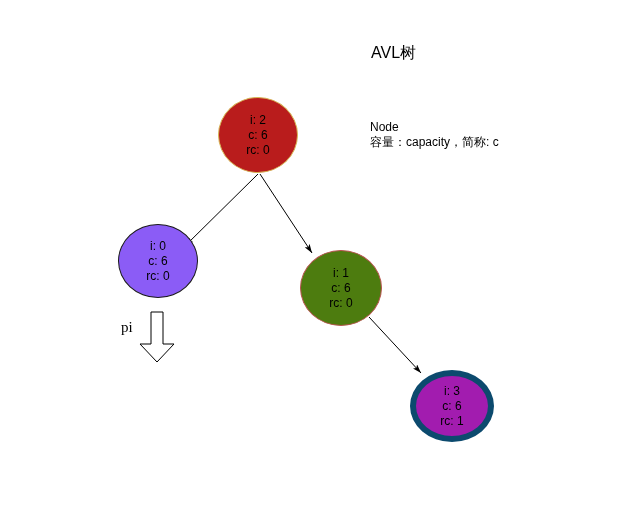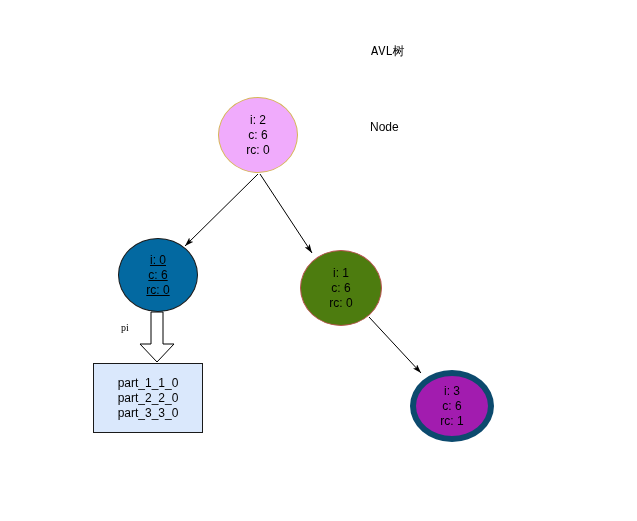--- a/index.html
+++ b/index.html
@@ -6,33 +6,33 @@
   .canvas {
     position:relative; width:637px; height:521px; background:#ffffff;
     font-family:"Liberation Sans", sans-serif; color:#000; overflow:hidden;
   }
   svg.edges { position:absolute; left:0; top:0; width:637px; height:521px; }
   .node {
     position:absolute; border-radius:50%;
     display:flex; flex-direction:column; align-items:center; justify-content:center;
     font-size:12px; line-height:15px; text-align:center; box-sizing:border-box;
   }
-  .n-root  { left:218px; top:97px;  width:80px; height:76px; background:#f0abfc; border:1px solid #d6b656; }
-  .n-left  { left:118px; top:238px; width:80px; height:74px; background:#0369a1; border:1px solid #1a1a1a;text-decoration:underline; }
+  .n-root  { left:218px; top:97px;  width:80px; height:76px; background:#b91c1c; border:1px solid #d6b656; }
+  .n-left  { left:118px; top:224px; width:80px; height:74px; background:#8b5cf6; border:1px solid #1a1a1a; }
   .n-right { left:300px; top:250px; width:82px; height:76px; background:#4d7c0f; border:1px solid #b85450; }
   .n-rr    { left:410px; top:370px; width:84px; height:72px; background:#a21caf; border:6px solid #0c4a6e; }
   .part-box {
     position:absolute; left:93px; top:363px; width:110px; height:70px;
     background:#dae8fc; border:1px solid #1a1a1a; box-sizing:border-box;
     display:flex; flex-direction:column; align-items:center; justify-content:center;
     font-size:12px; line-height:15px; text-align:center;
   }
-  .title  { position:absolute; left:371px; top:45px; font-size:12px; line-height:15px;font-family:Liberation Mono, monospace; }
+  .title  { position:absolute; left:371px; top:45px; font-size:16px; line-height:15px; }
   .legend { position:absolute; left:370px; top:76px; font-size:12px; line-height:15px;margin-top:44px; }
-  .pi-label { position:absolute; left:121px; top:320px; font-size:10px; line-height:15px;font-family:Liberation Serif, serif; }
+  .pi-label { position:absolute; left:121px; top:320px; font-size:15px; line-height:15px;font-family:Liberation Serif, serif; }
 </style>
 </head>
 <body>
 
 <div class="canvas">
 
   <svg class="edges" xmlns="http://www.w3.org/2000/svg">
     <defs>
       <marker id="arrow" viewBox="0 0 9 6" refX="9" refY="3" markerWidth="9" markerHeight="6" orient="auto" markerUnits="userSpaceOnUse">
         <path d="M0,0 L9,3 L0,6 L2.2,3 Z" fill="#000"></path>
@@ -61,27 +61,23 @@
     <span>c: 6</span>
     <span>rc: 0</span>
   </div>
 
   <div class="node n-rr">
     <span>i: 3</span>
     <span>c: 6</span>
     <span>rc: 1</span>
   </div>
 
-  <div class="part-box">
-    <span>part_1_1_0</span>
-    <span>part_2_2_0</span>
-    <span>part_3_3_0</span>
-  </div>
 
   <div class="pi-label">pi</div>
 
   <div class="title">AVL树</div>
 
   <div class="legend">
     <div>Node</div>
+    <div>容量：capacity，简称: c</div>
   </div>
 
 </div>
 
 </body></html>

